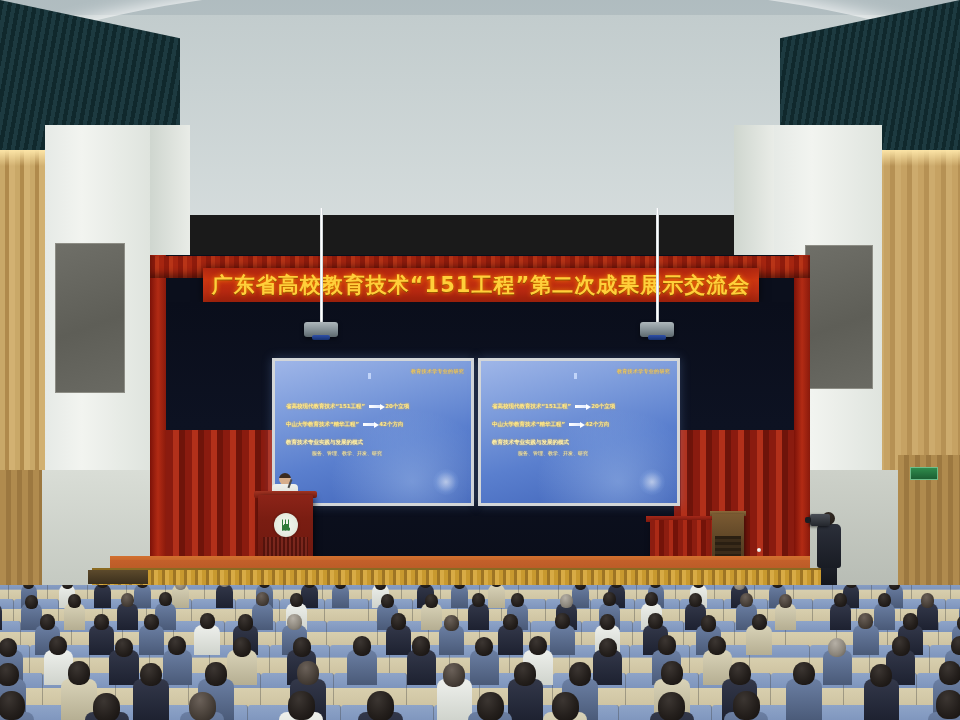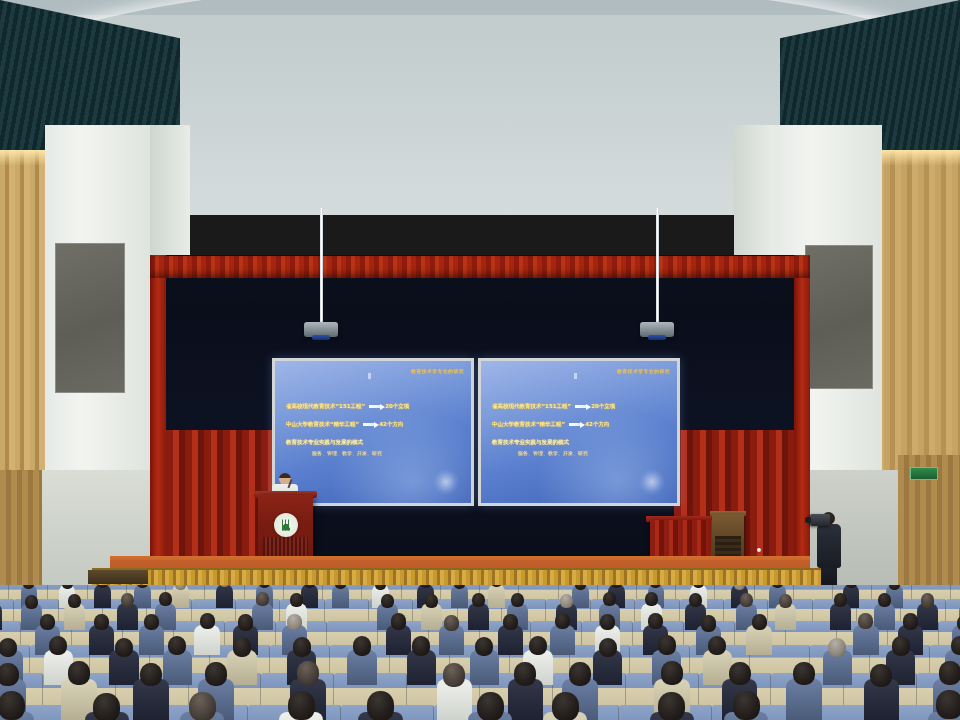--- a/index.html
+++ b/index.html
@@ -435,20 +435,23 @@
   <div class="lower-wall lw-r"></div>
   <div class="wood-low wl-l"></div>
   <div class="wood-low wl-r"></div>
   <div class="exit-sign"></div>
 
   <div class="proscenium"></div>
   <div class="red-frame rf-l"></div>
   <div class="red-frame rf-r"></div>
   <div class="valance"></div>
 
+  <div class="banner">
+    <span class="banner-text">广东省高校教育技术“151工程”第二次成果展示交流会</span>
+  </div>
 
   <div class="backdrop"></div>
 
   <div class="curtain-red cr-l"></div>
   <div class="curtain-red cr-r"></div>
 
   <div class="screen-frame sf-left">
     <div class="screen">
       <div class="head-mark"></div>
       <div class="slide-head">教育技术学专业的研究</div>

